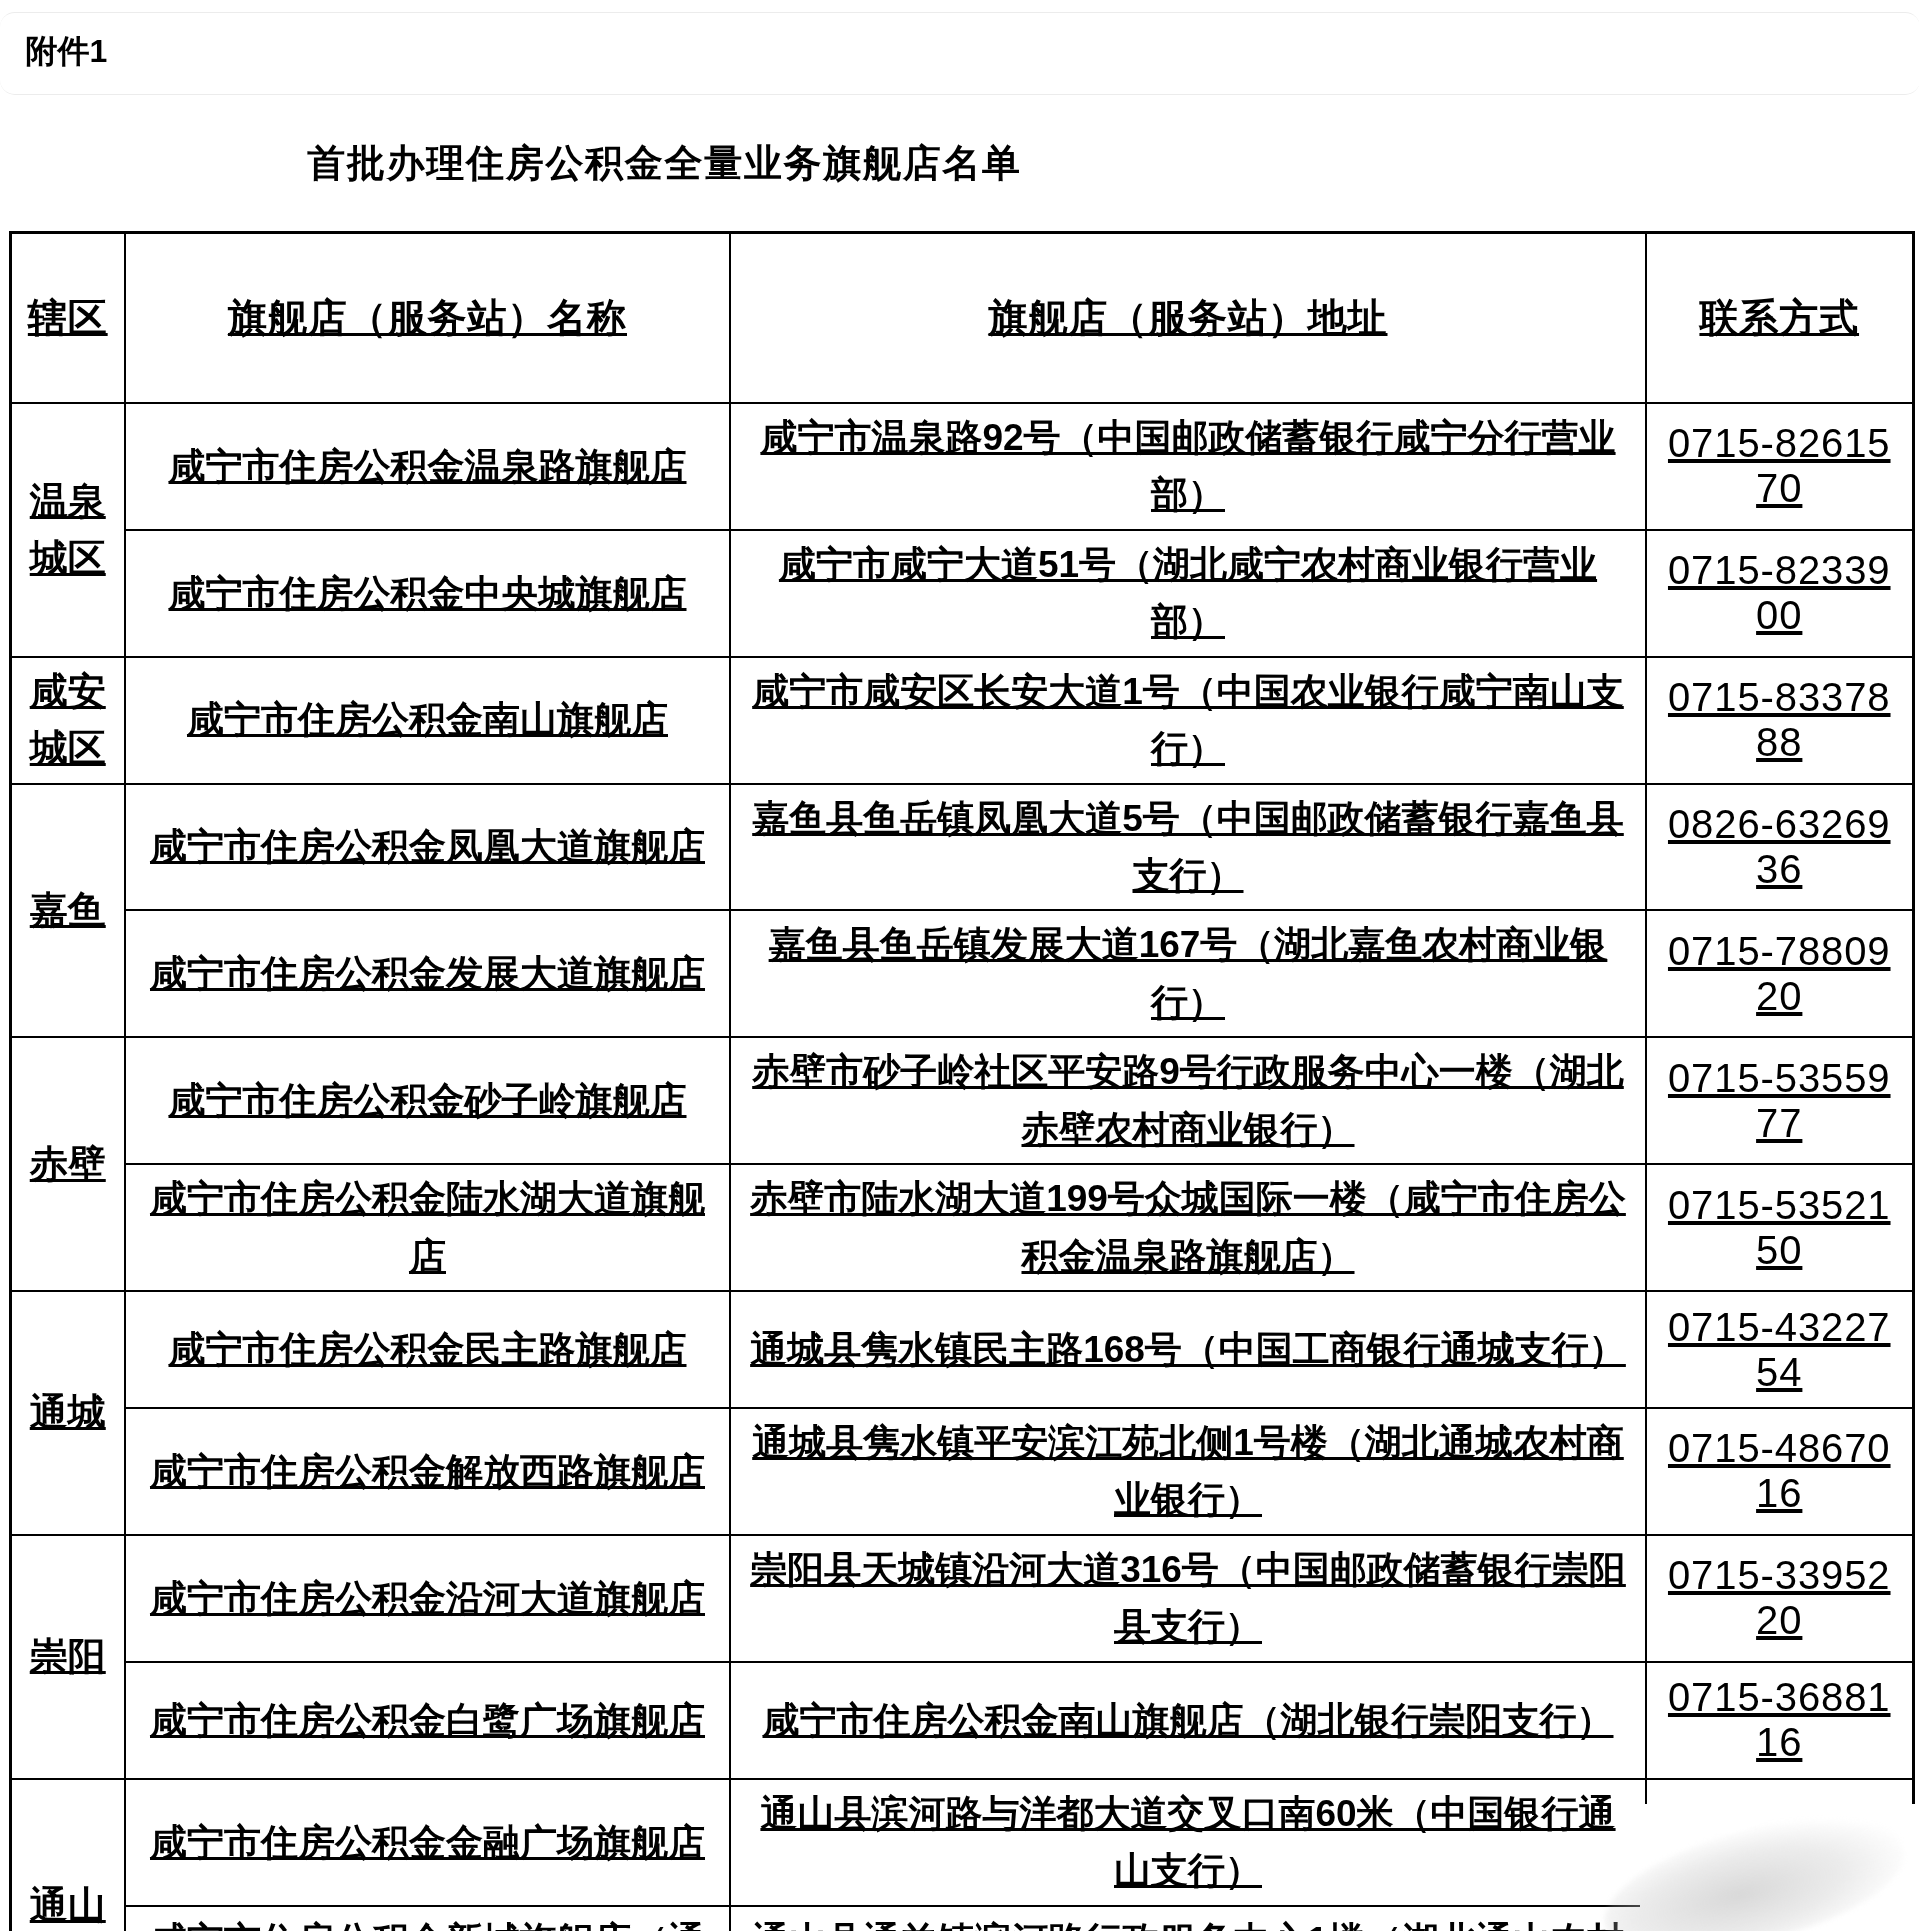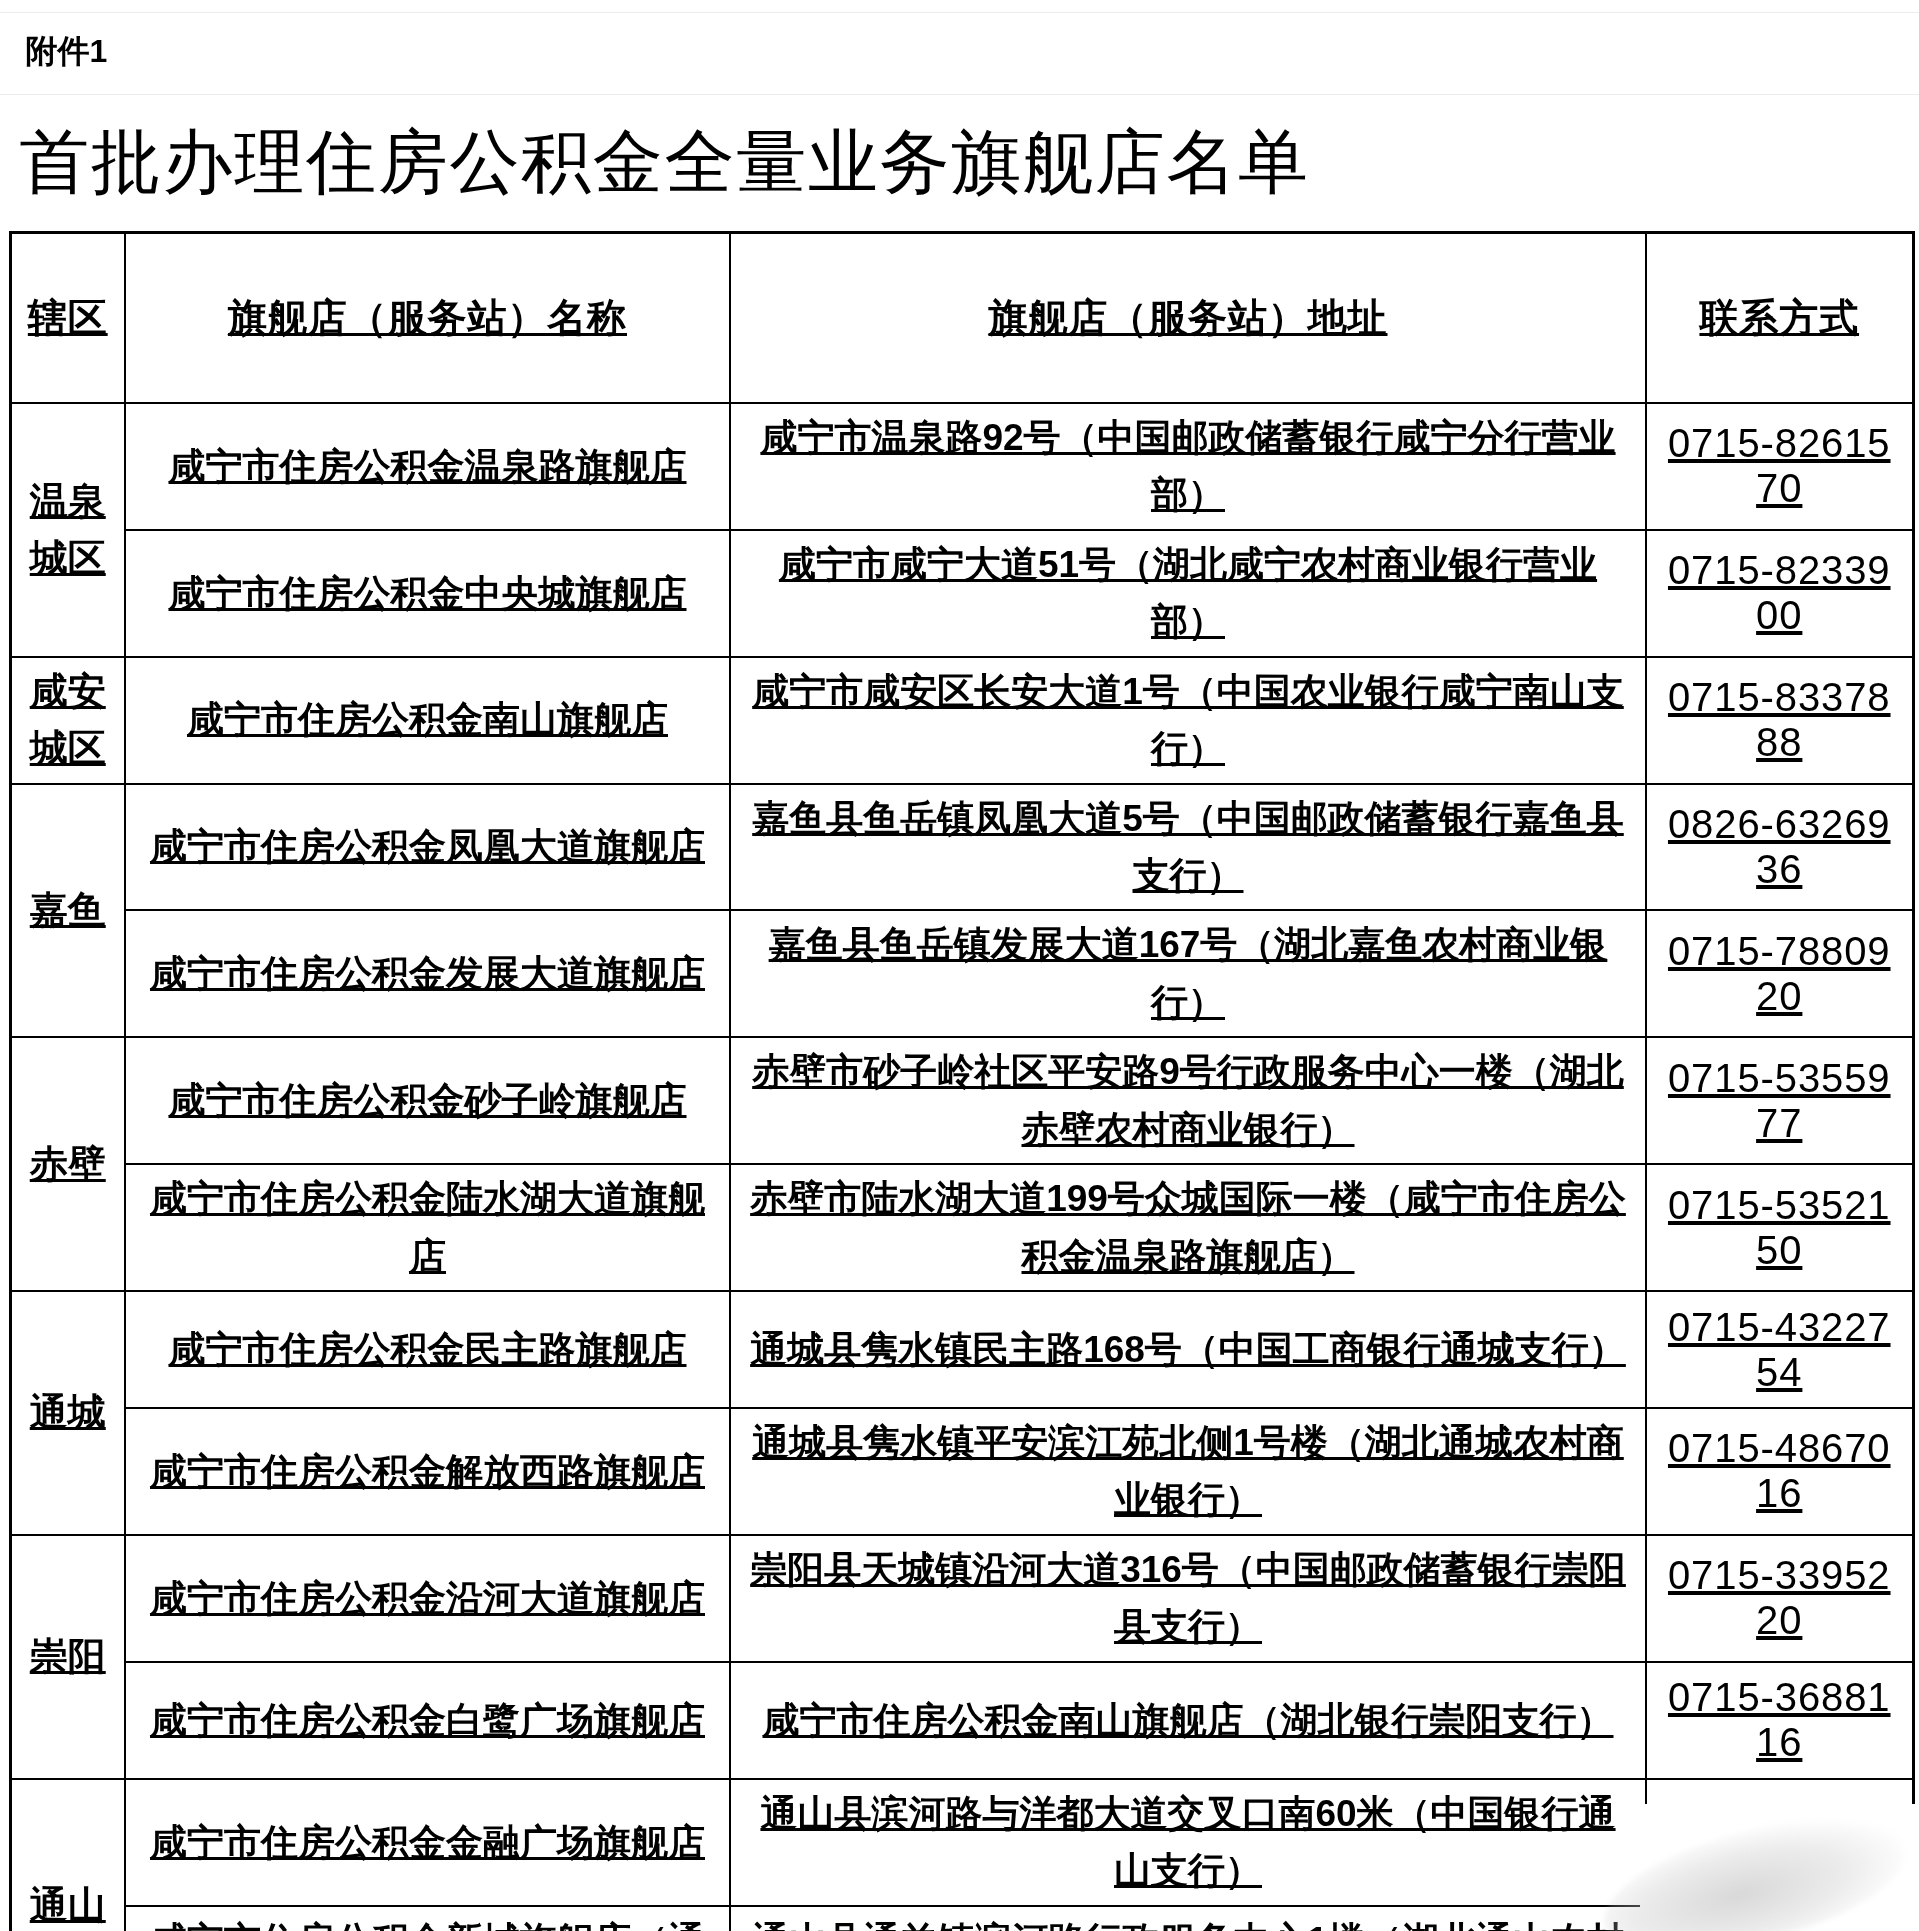--- a/index.html
+++ b/index.html
@@ -11,36 +11,37 @@
     overflow:hidden;
     font-family:"Liberation Sans","DejaVu Sans",sans-serif;
     color:#000;
   }
   
   .attachment-row{
     margin-top:12px;
     border-top:1.7px solid #ececec;
     border-bottom:1.7px solid #ececec;
     padding:17px 25.6px 20.4px 25.6px;
+    border-radius:15px;
   }
   .attachment-label{
     font-size:32px;
     font-weight:700;
   }
   
   .title-wrap{
     width:1329px;
     height:136px;
     display:flex;
     align-items:center;
     justify-content:center;
   }
   .doc-title{
-    font-size:70px;
-    font-weight:400;
+    font-size:38px;
+    font-weight:700;
     letter-spacing:1.7px;
     white-space:nowrap;
   }
   
   table.store-table{
     border-collapse:collapse;
     table-layout:fixed;
     width:1903px;
     margin:0 8.5px;
     border:3.4px solid #000;

